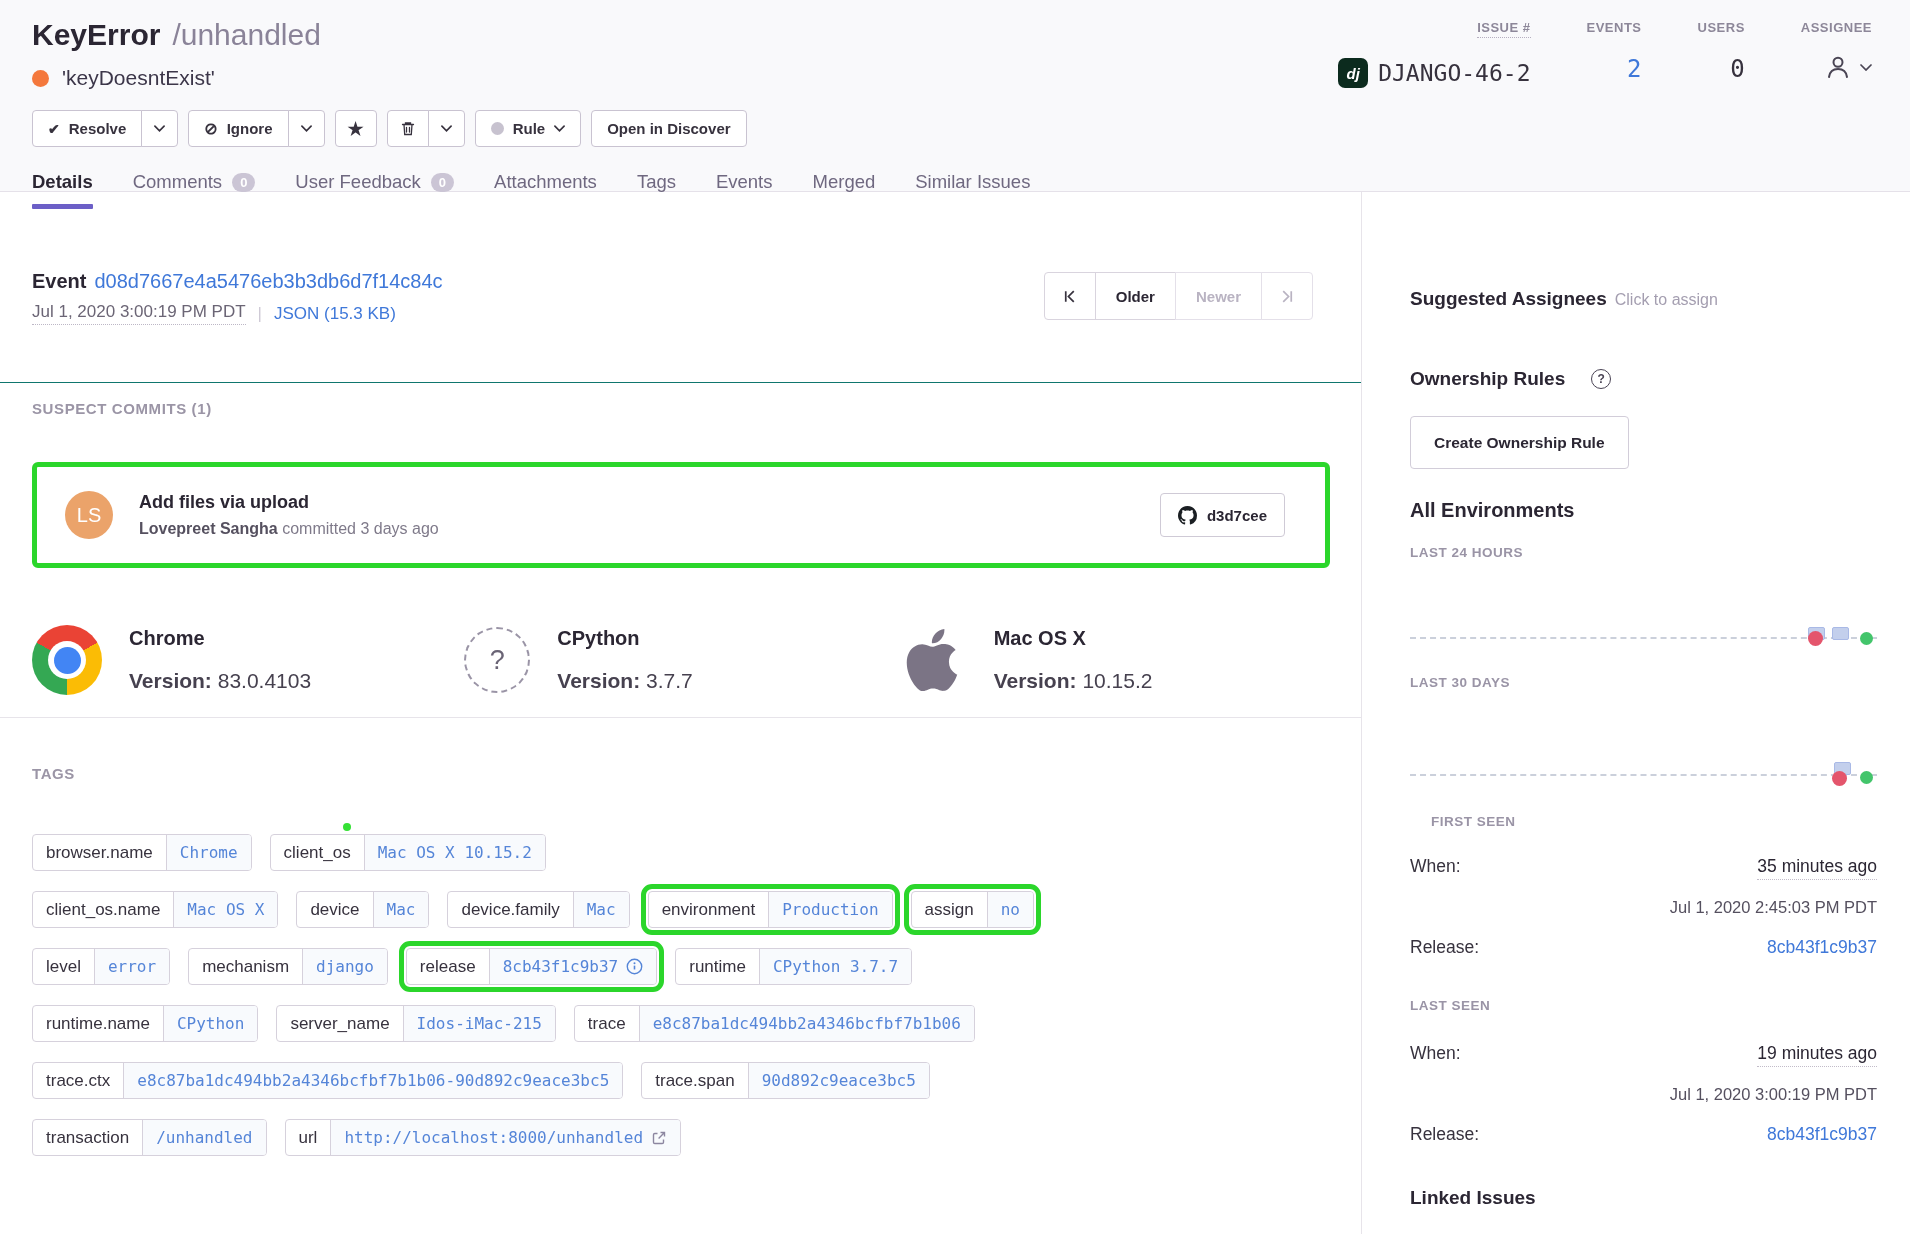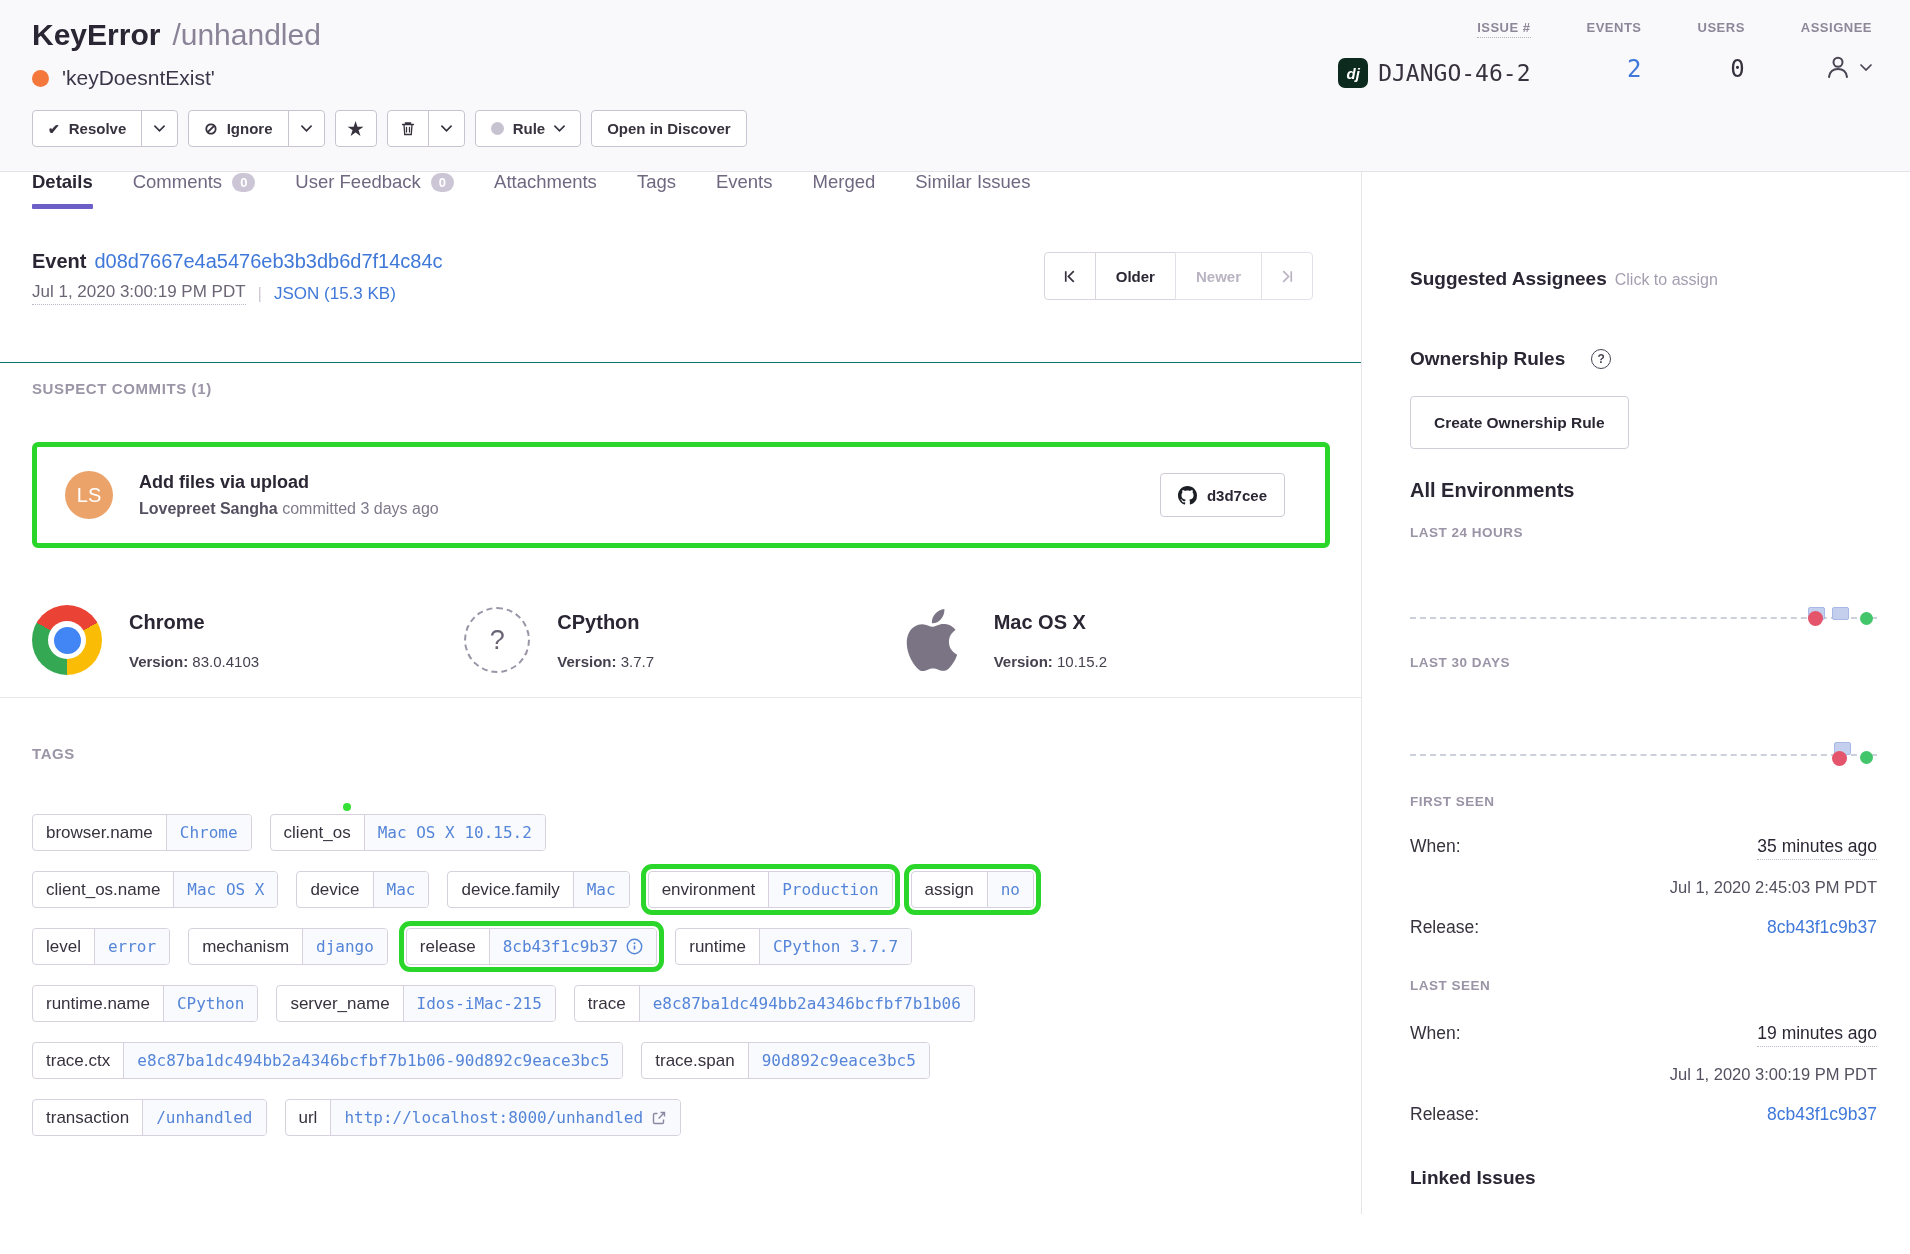--- a/index.html
+++ b/index.html
@@ -3,21 +3,21 @@
 <meta charset="utf-8">
 <style>
   * { box-sizing: border-box; margin: 0; padding: 0; }
   html,body { width:1910px; height:1254px; overflow:hidden; }
   body {
     font-family: "Liberation Sans", sans-serif;
     color:#37323E; background:#FFFFFF;
     -webkit-font-smoothing: antialiased;
   }
   
-  .top { height:172px; background:#F9F9FB; border-bottom:1px solid #E5E1E9; padding:16px 38px 0 32px; position:relative; }
+  .top { height:192px; background:#F9F9FB; border-bottom:1px solid #E5E1E9; padding:16px 38px 0 32px; position:relative; }
   .header-row { display:flex; justify-content:space-between; align-items:flex-start; }
   .title-line { font-size:30px; line-height:38px; font-weight:700; color:#2B2633; }
   .title-line .culprit { font-weight:400; color:#8A8398; margin-left:12px; }
   .msg-row { display:flex; align-items:center; gap:13px; margin-top:12px; }
   .level-dot { width:17px; height:17px; border-radius:50%; background:#F4783C; flex:0 0 auto; }
   .msg-text { font-size:21px; color:#3C3649; }
   
   .stats { display:flex; gap:56px; padding-top:4px; }
   .stat { display:flex; flex-direction:column; align-items:flex-end;gap:9px; }
   .stat-label { font-size:13px; font-weight:700; letter-spacing:.5px; color:#8D8799; }
@@ -70,21 +70,21 @@
   .commit-info { margin-left:26px; flex:1; min-width:0; }
   .commit-title { font-size:18px; font-weight:700; color:#2B2633; }
   .commit-meta { margin-top:7px; font-size:16px; color:#7F7A8A; }
   .commit-meta .author { font-weight:700; color:#55505F; }
   .sha-btn { height:44px; border:1px solid #CFCAD6; border-radius:4px; background:#fff; display:inline-flex; align-items:center; gap:10px; padding:0 17px; font-size:15px; font-weight:700; color:#2B2633; cursor:pointer; }
   
   .contexts { border-bottom:1px solid #E7E4EA; display:flex; padding:35px 32px 0; height:150px; }
   .context { width:437px; display:flex; align-items:center; }
   .ctx-text { margin-left:27px; }
   .ctx-name { font-size:20px; font-weight:700; color:#2B2633; }
-  .ctx-version { margin-top:19px; font-size:15px; color:#46414F; }
+  .ctx-version { margin-top:19px; font-size:21px; color:#46414F; }
   .ctx-version .vl { font-weight:700; }
   .chrome-icon { width:70px; height:70px; border-radius:50%; background:conic-gradient(from -60deg, #EA4335 0 120deg, #FBBC05 120deg 240deg, #34A853 240deg 360deg); position:relative; flex:0 0 auto; }
   .chrome-icon .c-white { position:absolute; left:50%; top:50%; width:38px; height:38px; margin:-19px 0 0 -19px; background:#fff; border-radius:50%; }
   .chrome-icon .c-blue { position:absolute; left:50%; top:50%; width:27px; height:27px; margin:-13.5px 0 0 -13.5px; background:#4285F4; border-radius:50%; }
   .unknown-icon { width:66px; height:66px; border-radius:50%; border:2.5px dashed #9A94A6; color:#6A6475; font-size:27px; display:flex; align-items:center; justify-content:center; flex:0 0 auto; }
   .apple-icon { width:70px; height:70px; display:flex; align-items:center; justify-content:center; flex:0 0 auto; }
   
   .tags { padding:47px 31px 0 32px; }
   .tag-rows { margin-top:52px; }
   .tag-row { display:flex; column-gap:18px; margin-bottom:20px; }
@@ -94,21 +94,21 @@
   .tag.hl { outline:5px solid #2BD62B; outline-offset:2px; }
   .mdot { position:absolute; top:-12px; left:72px; width:8px; height:8px; border-radius:50%; background:#35E135; }
   
   .sb-title { font-size:19px; font-weight:700; color:#2B2633; }
   .sb-hint { font-size:16px; color:#A49EB0; font-weight:400; margin-left:8px; }
   .own-row { margin-top:58px; display:flex; align-items:center; gap:26px; }
   .help-circle { width:20px; height:20px; border:1.6px solid #494354; border-radius:50%; font-size:12px; font-weight:700; color:#494354; display:inline-flex; align-items:center; justify-content:center; cursor:pointer; }
   .cor-btn { margin-top:26px; height:53px; padding:0 23px; border:1px solid #D2CDD9; border-radius:4px; background:#fff; font-size:15.5px; font-weight:700; color:#2B2633; cursor:pointer; font-family:"Liberation Sans", sans-serif; }
   .all-env { margin-top:30px; font-size:20px; }
   .sb-caps { font-size:13.5px; font-weight:700; letter-spacing:.5px; color:#9A94A6; }
-  .mt23 { margin-top:23px; } .mt36 { margin-top:36px; } .mt38 { margin-top:38px; } .mt40 { margin-top:40px; } .mt42 { margin-top:42px; }
+  .mt23 { margin-top:23px; } .mt36 { margin-top:36px; } .mt38 { margin-top:38px;margin-left:21px; } .mt40 { margin-top:40px; } .mt42 { margin-top:42px; }
   .spark { position:relative; border-top:2px dashed #CBD0DB; height:2px; }
   .spark.s1 { margin-top:77px; } .spark.s2 { margin-top:84px; }
   .sp-bar { position:absolute; width:17px; height:13px; background:#C3CFEC; border:1px solid #A9B9E6; border-radius:2px; top:-12px; }
   .sp-dot { position:absolute; border-radius:50%; }
   .sp-red { width:15px; height:15px; background:#E4556C; }
   .sp-green { width:13px; height:13px; background:#43C56B; }
   .srow { display:flex; justify-content:space-between; align-items:baseline; font-size:17.5px; }
   .srow.mtop27 { margin-top:27px; } .srow.mtop30 { margin-top:30px; } .srow.mtop18 { margin-top:18px; } .srow.mtop20 { margin-top:20px; }
   .srow .slabel { color:#37323E; }
   .sval { color:#2B2633; border-bottom:1px dotted #C2BCC9; padding-bottom:2px; }

